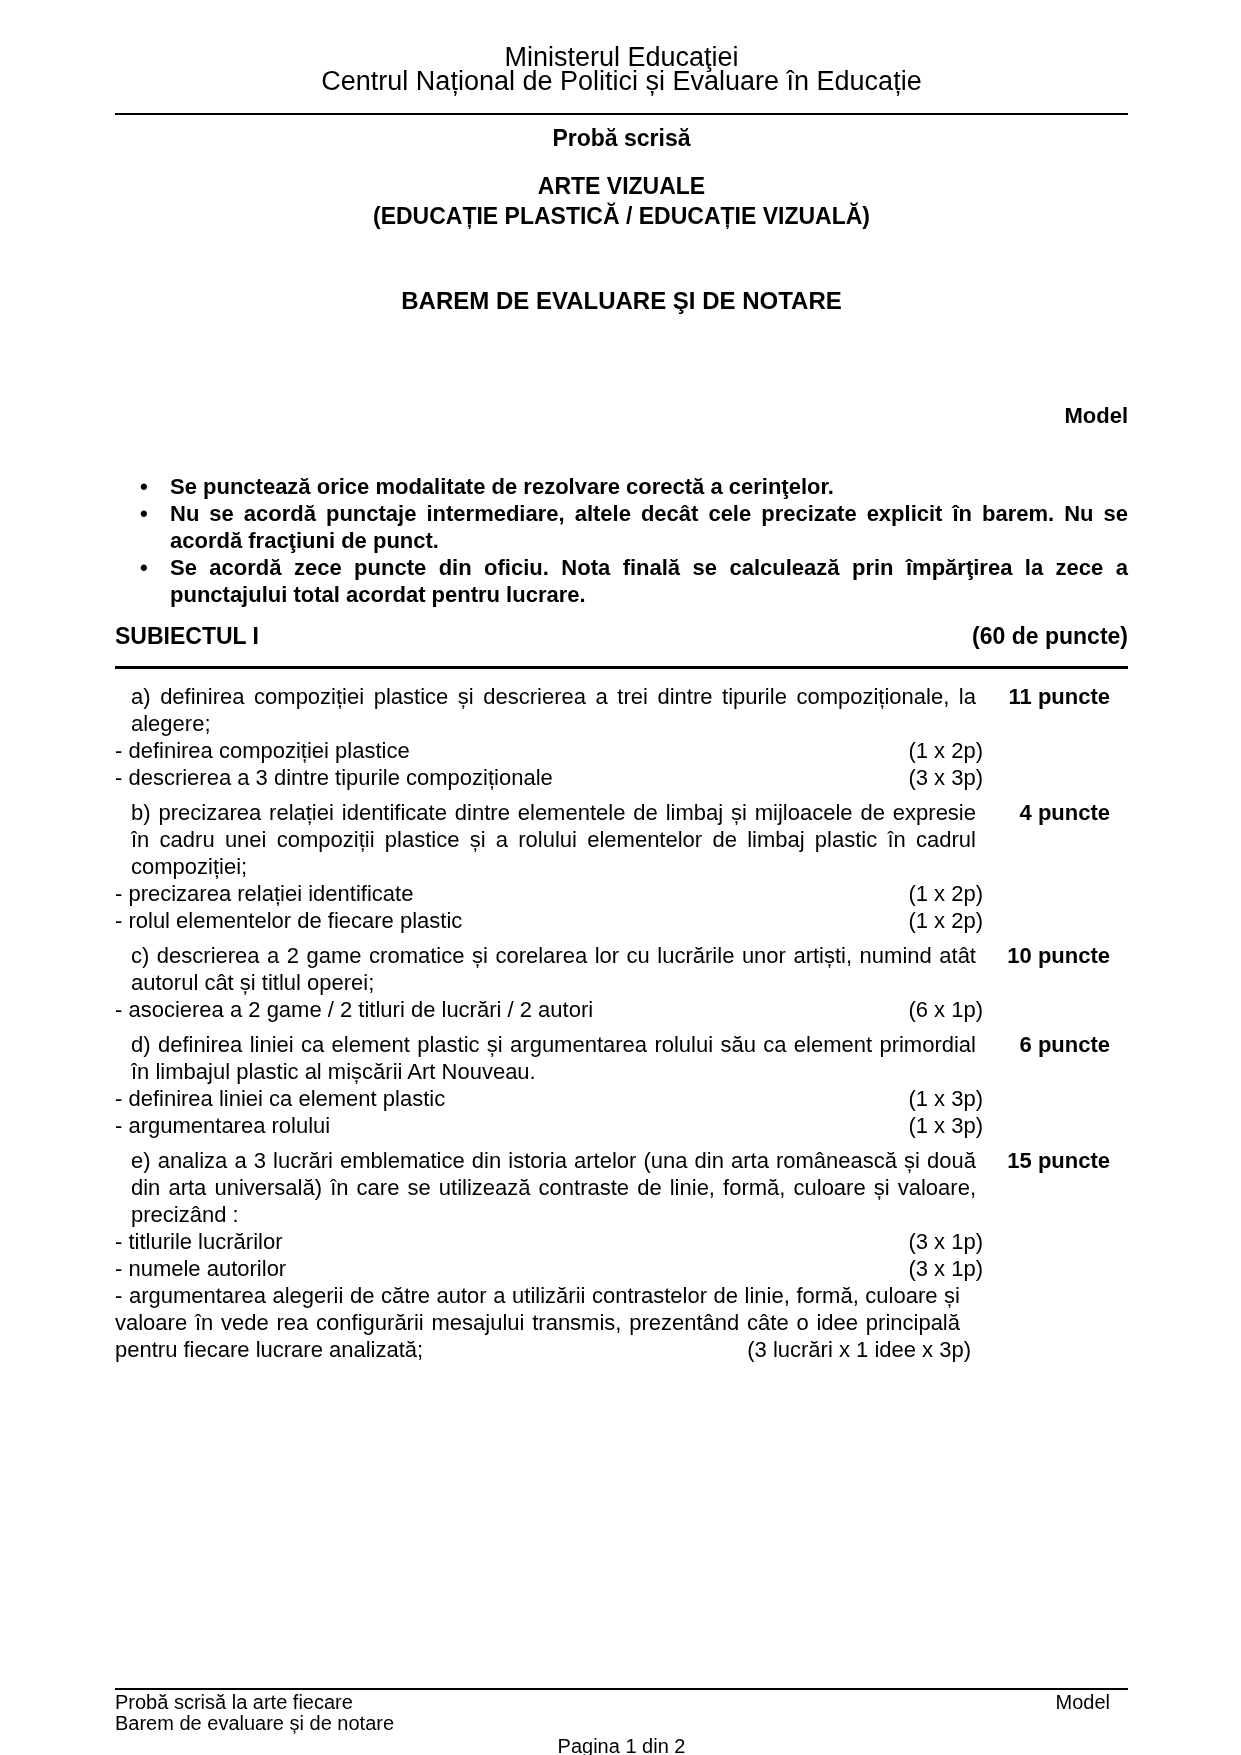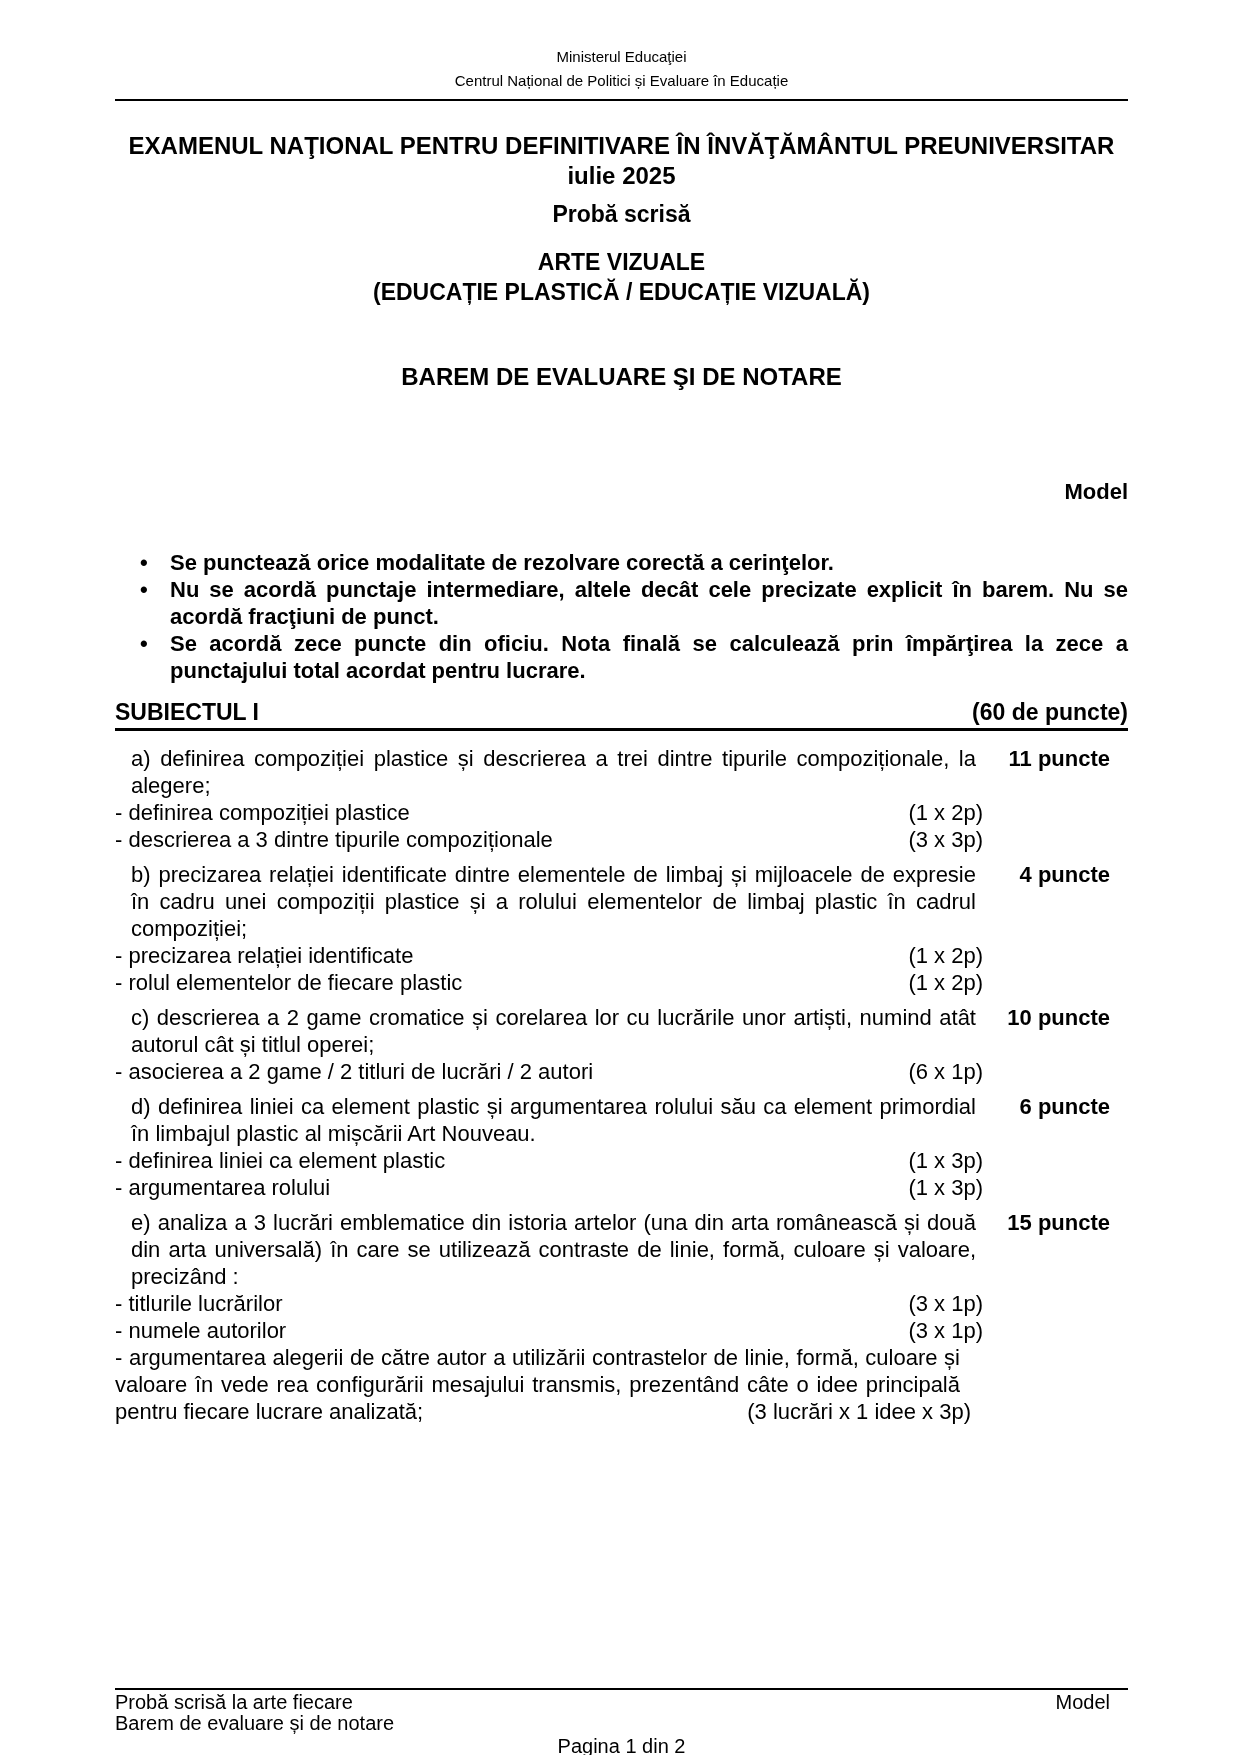--- a/index.html
+++ b/index.html
@@ -5,36 +5,36 @@
   * { margin:0; padding:0; box-sizing:border-box; }
   html,body { background:#888; }
   .page {
     width:1241px; height:1755px; background:#ffffff; color:#000;
     position:relative; overflow:hidden; margin:0 auto;
     font-family:"Liberation Sans", sans-serif;
     font-size:22px; line-height:27px;
   }
   .inner { padding:45px 113px 0 115px; }
 
-  .doc-header { text-align:center; font-size:15px; line-height:24px; border-bottom:2px solid #000; padding-bottom:6px; }
+  .doc-header { text-align:center; font-size:27px; line-height:24px; border-bottom:2px solid #000; padding-bottom:20px; }
 
   .doc-title { margin-top:30px; text-align:center; font-weight:bold; font-size:24px; line-height:30px; }
   .probe     { margin-top:8px;  text-align:center; font-weight:bold; font-size:23px; line-height:30px; }
   .subject-name { margin-top:18px; text-align:center; font-weight:bold; font-size:23px; line-height:30px; }
   .barem-title  { margin-top:55px; text-align:center; font-weight:bold; font-size:24px; line-height:30px; }
   .variant      { margin-top:85px; text-align:right; font-weight:bold; font-size:22px; line-height:30px; }
 
   .bullets { margin-top:42px; font-weight:bold; }
   .bullet-item { display:flex; align-items:flex-start; }
   .bullet-dot  { width:55px; padding-left:25px; flex:none; }
   .bullet-item p { flex:1; text-align:justify; }
 
   .section-row { margin-top:14px; display:flex; justify-content:space-between; align-items:flex-end;
                  font-weight:bold; font-size:23px; line-height:28px;
-                 border-bottom:3px solid #000; padding-bottom:2px; }
+                 border-bottom:3px solid #000; padding-bottom:16px; }
 
   .item { margin-top:14px; }
   .item + .item { margin-top:8px; }
   .item-head { display:flex; align-items:flex-start; }
   .item-text { width:845px; text-align:justify;margin-left:16px; }
   .item-points { flex:1; text-align:right; font-weight:bold; padding-right:18px; white-space:nowrap; }
   .crit-row { display:flex; justify-content:space-between; width:868px; }
   .crit-row .crit-text { padding-right:10px; }
   .extra { position:relative; width:868px; }
   .extra-text { width:845px; text-align:justify; }
@@ -51,24 +51,20 @@
 <body>
 
 <div class="page">
   <div class="inner">
 
     <div class="doc-header">
       <div>Ministerul Educaţiei</div>
       <div>Centrul Național de Politici și Evaluare în Educație</div>
     </div>
 
-    <div class="doc-title">
-      <div>EXAMENUL NAŢIONAL PENTRU DEFINITIVARE ÎN ÎNVĂŢĂMÂNTUL PREUNIVERSITAR</div>
-      <div>iulie 2025</div>
-    </div>
 
     <div class="probe">Probă scrisă</div>
 
     <div class="subject-name">
       <div>ARTE VIZUALE</div>
       <div>(EDUCAȚIE PLASTICĂ / EDUCAȚIE VIZUALĂ)</div>
     </div>
 
     <div class="barem-title">BAREM DE EVALUARE ŞI DE NOTARE</div>
 

